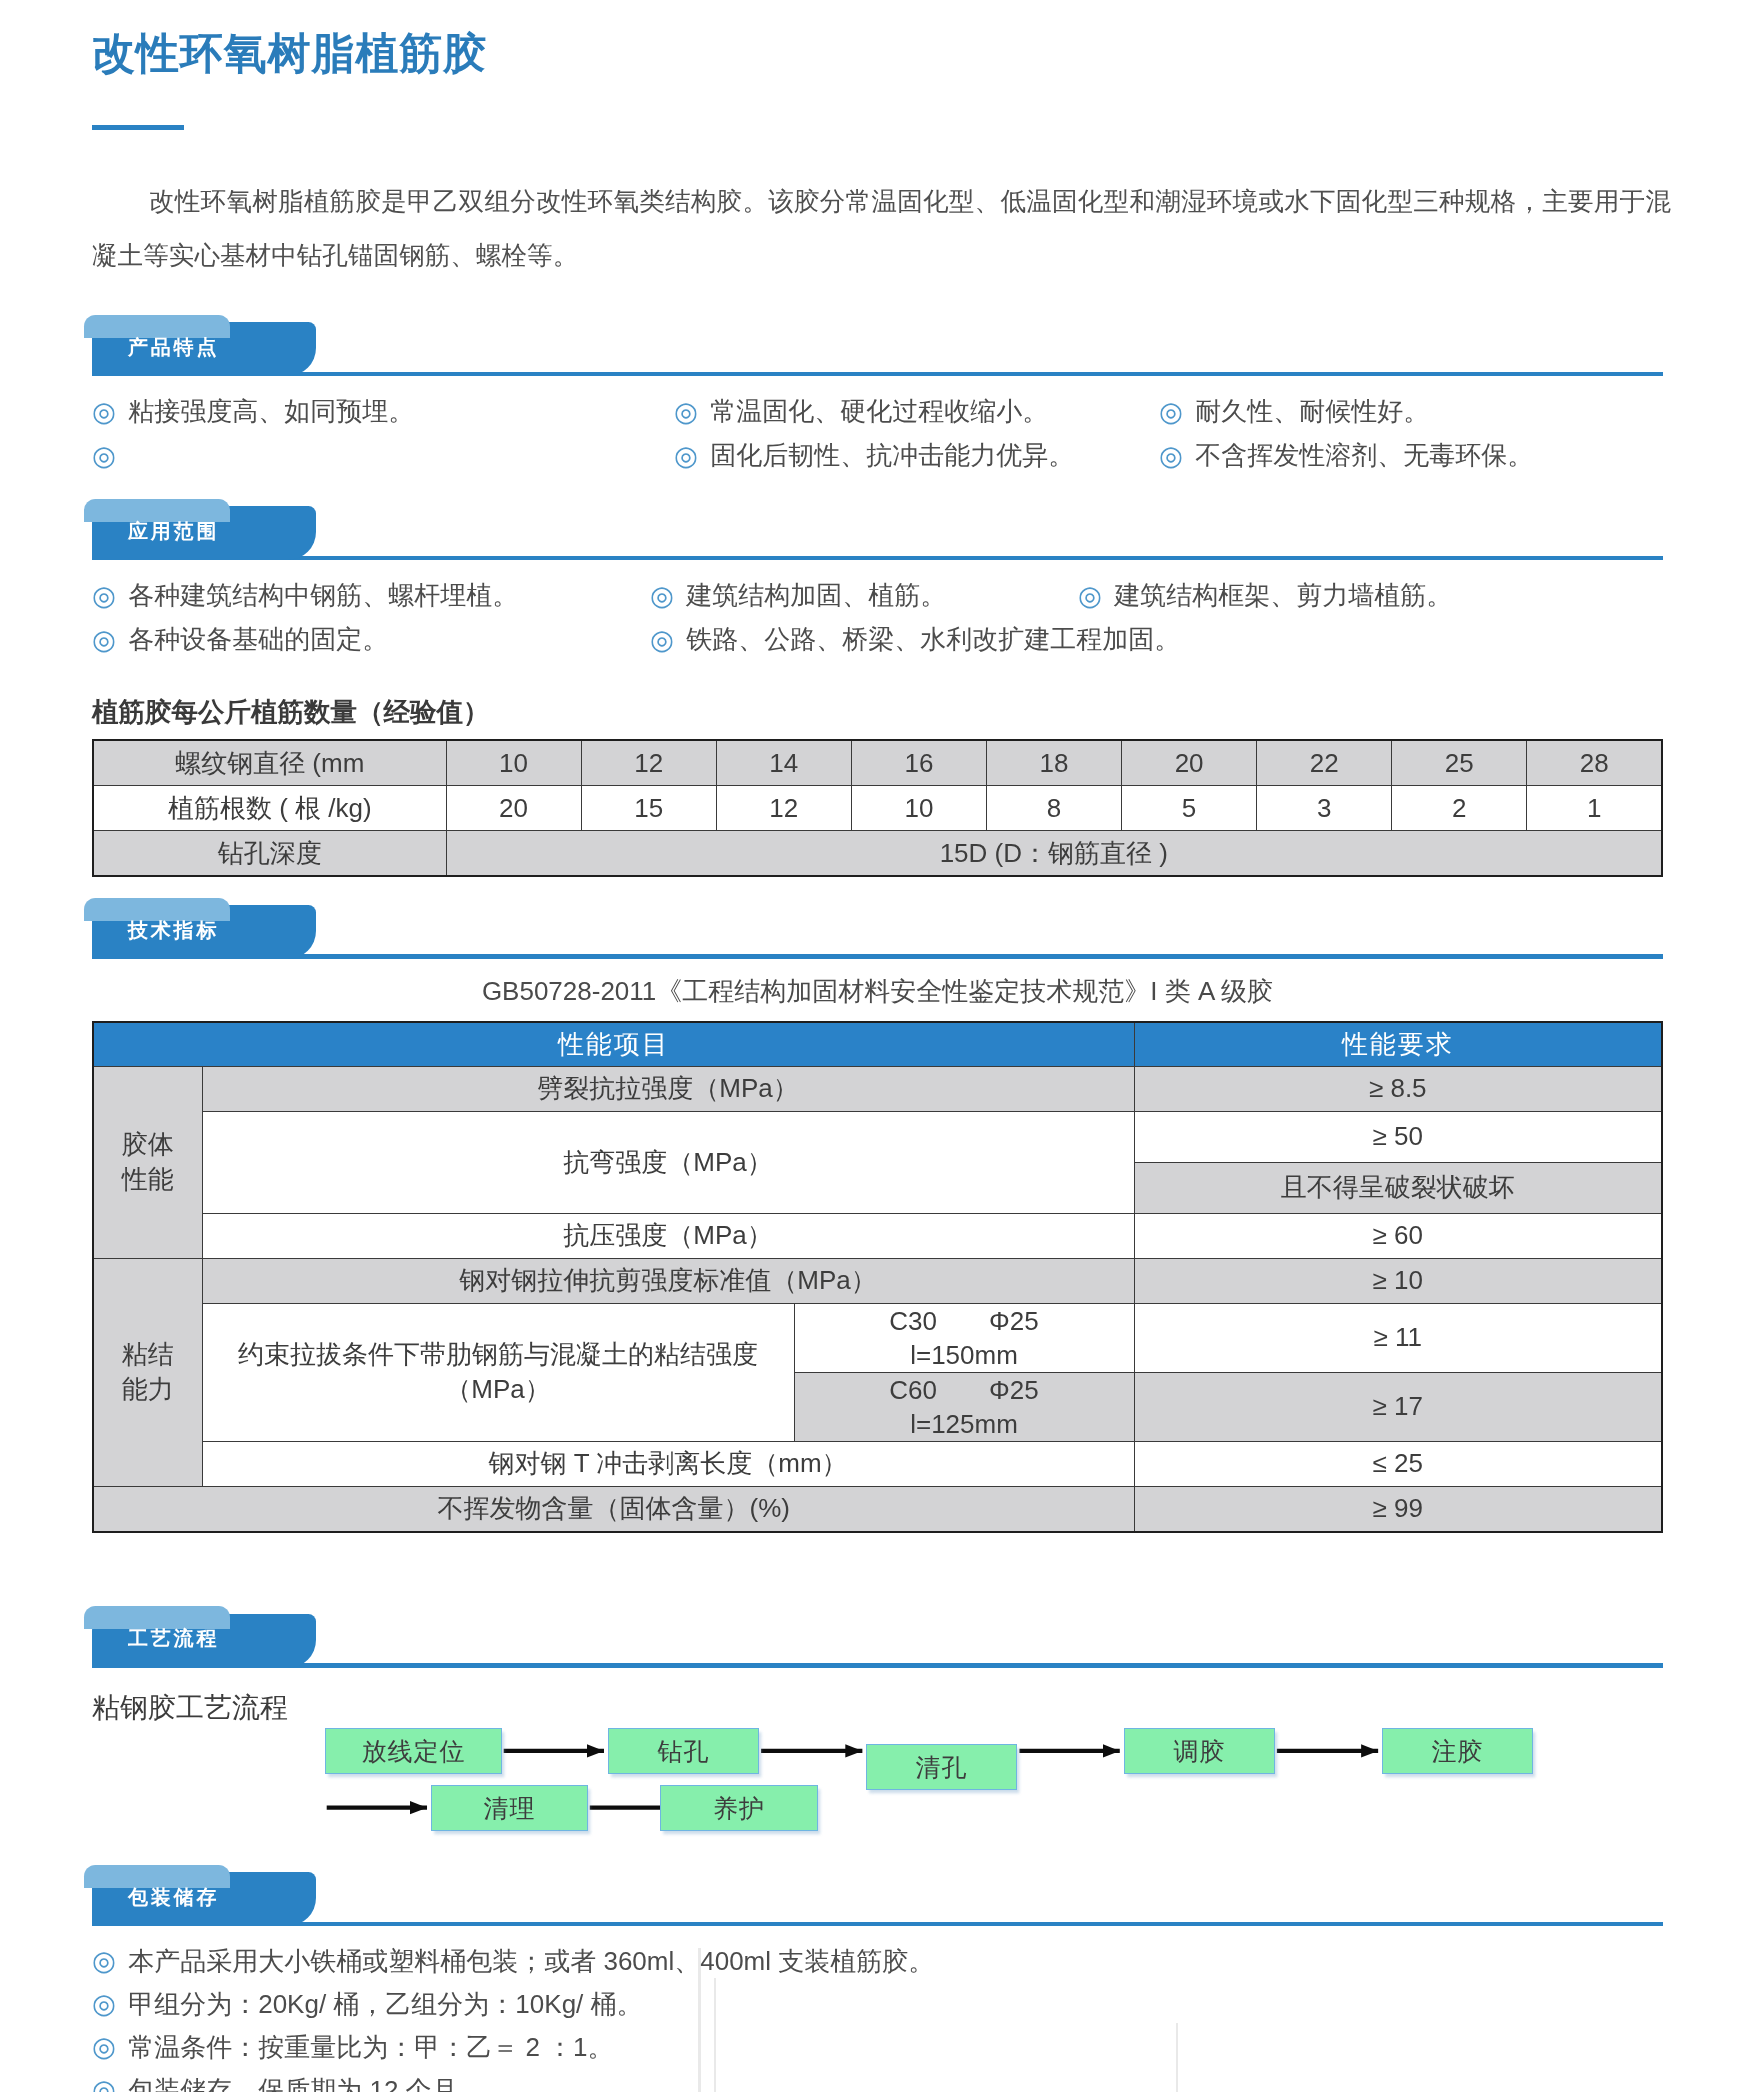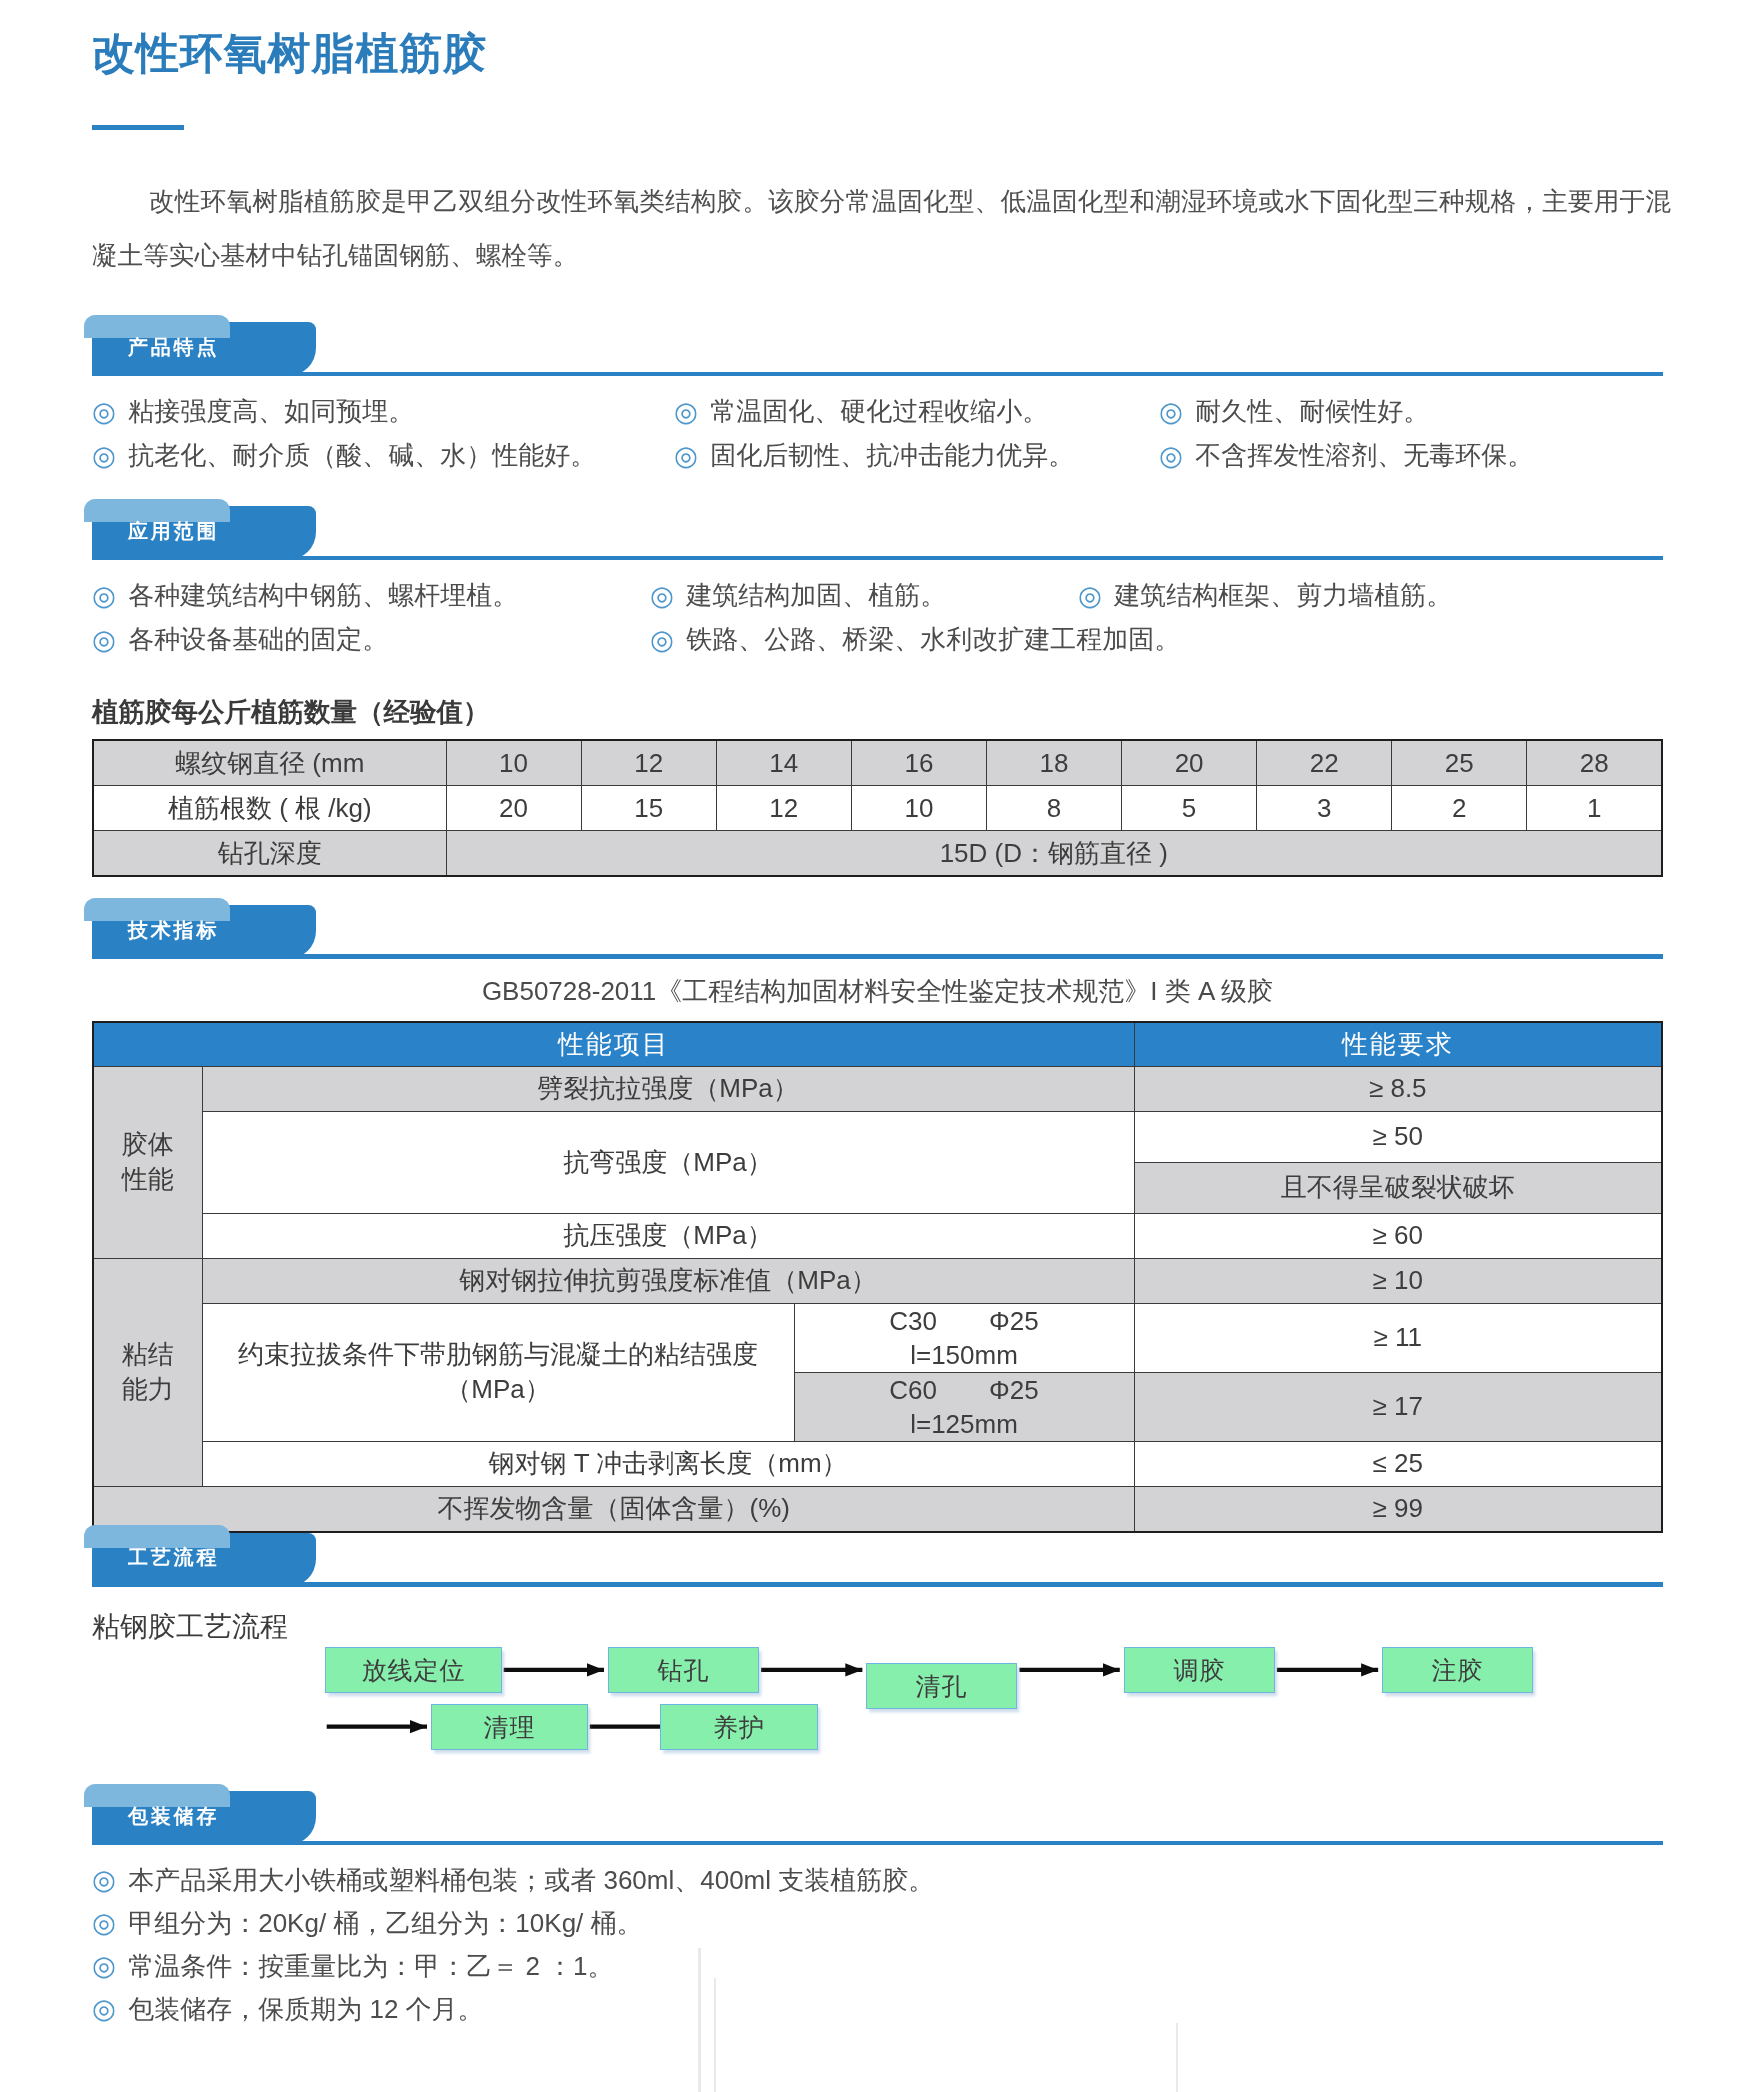--- a/index.html
+++ b/index.html
@@ -120,21 +120,20 @@
     <div class="bullet">
         <span class="dot">◎</span>
         <span>常温固化、硬化过程收缩小。</span>
       </div>
     <div class="bullet">
         <span class="dot">◎</span>
         <span>耐久性、耐候性好。</span>
       </div>
     <div class="bullet">
         <span class="dot">◎</span>
-        <span>抗老化、耐介质（酸、碱、水）性能好。</span>
       </div>
     <div class="bullet">
         <span class="dot">◎</span>
         <span>固化后韧性、抗冲击能力优异。</span>
       </div>
     <div class="bullet">
         <span class="dot">◎</span>
         <span>不含挥发性溶剂、无毒环保。</span>
       </div>
   </div>
@@ -275,21 +274,21 @@
       <td colspan="2">钢对钢 T 冲击剥离长度（mm）</td>
       <td>≤ 25</td>
     </tr>
     <tr class="rh46">
       <td class="gray" colspan="3">不挥发物含量（固体含量）(%)</td>
       <td class="gray">≥ 99</td>
     </tr>
   </tbody>
     </table>
 
-  <div class="sec-head" style="">
+  <div class="sec-head" style="margin-top:81px;">
     <div class="sec-line"></div>
     <div class="sec-badge">
       <span>工艺流程</span>
     </div>
   </div>
   <div class="flow-label">粘钢胶工艺流程</div>
   <div class="flow">
     <svg class="flow-svg" width="1571" height="112" viewBox="0 0 1660 118">
       <defs>
         <marker id="ah" markerUnits="userSpaceOnUse" markerWidth="20" markerHeight="16" refX="18" refY="7" orient="auto">

